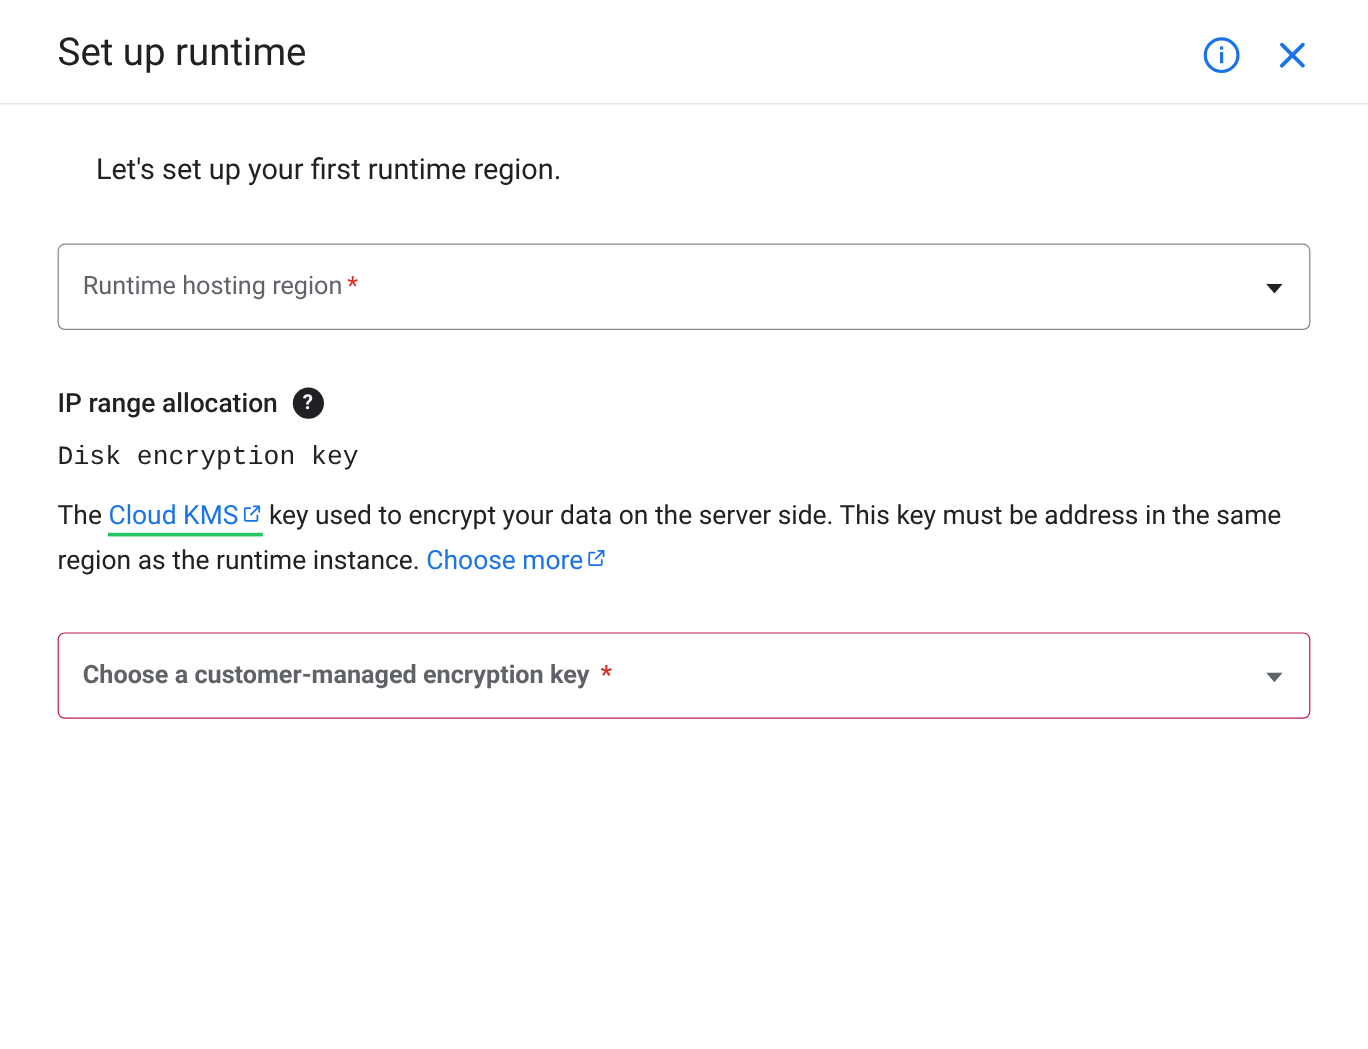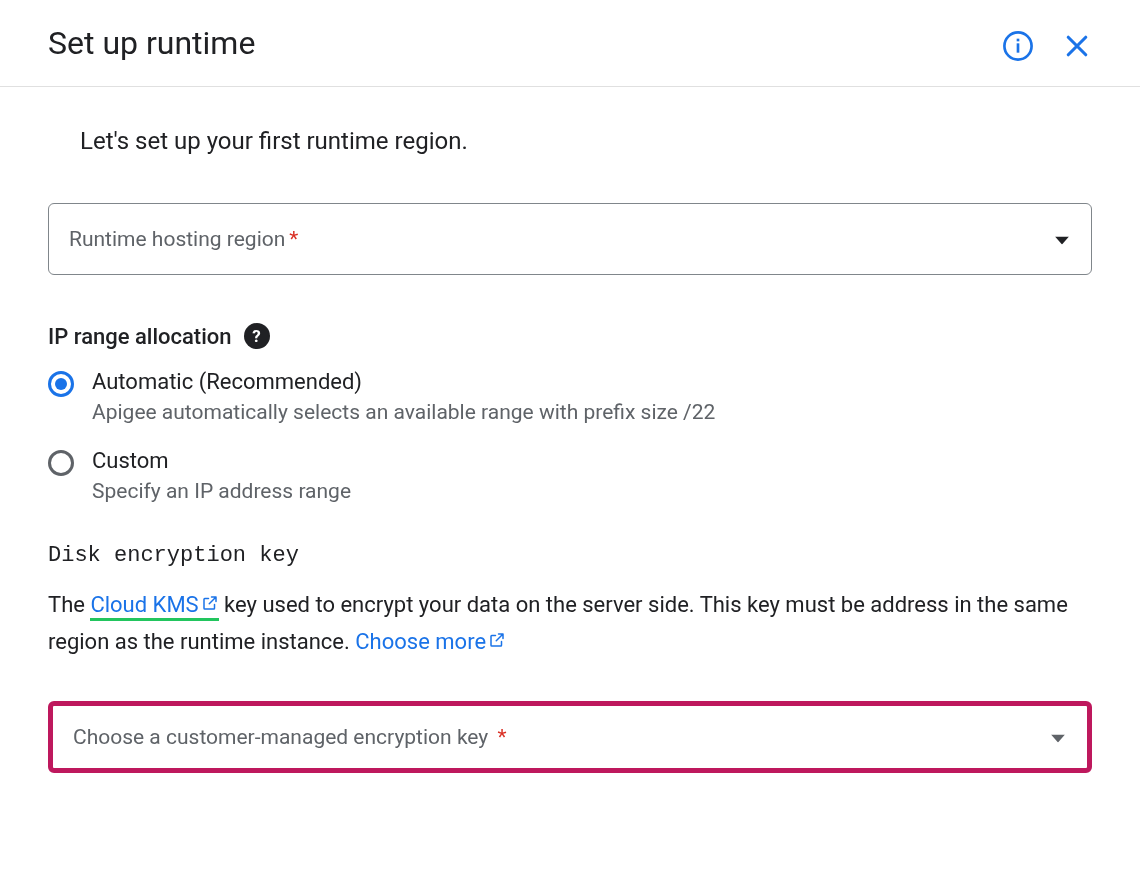--- a/index.html
+++ b/index.html
@@ -73,21 +73,22 @@
       border-radius: 6px;
       height: 72px;
       display: flex;
       align-items: center;
       padding: 6px 20px;
       cursor: pointer;
       margin-bottom: 48px;
     }
 
     .select-field.light {
-      border: 5px solid #be185d;
+      border: 1px solid #be185d;
+      font-weight: bold;
     }
 
     .select-label {
       font-size: 21px;
       color: #5f6368;
     }
 
     .required-star {
       color: #d93025;
       margin-left: 4px;
@@ -255,36 +256,20 @@
           <path d="M0 0 L7 8 L14 0 Z" fill="#202124"></path>
         </svg>
     </span>
   </div>
 
   <div class="section-heading-row">
     <span class="section-heading">IP range allocation</span>
     <span class="help-icon">?</span>
   </div>
 
-  <div class="radio-group">
-    <div class="radio-option">
-      <div class="radio-circle selected"></div>
-      <div class="radio-text">
-        <div class="radio-label">Automatic (Recommended)</div>
-        <div class="radio-description">Apigee automatically selects an available range with prefix size /22</div>
-      </div>
-    </div>
-    <div class="radio-option">
-      <div class="radio-circle unselected"></div>
-      <div class="radio-text">
-        <div class="radio-label">Custom</div>
-        <div class="radio-description">Specify an IP address range</div>
-      </div>
-    </div>
-  </div>
 
   <div class="section-heading-standalone">Disk encryption key</div>
 
   <p class="description-text">
     <span>The </span><a class="link underlined"><span>Cloud KMS</span><span class="external-icon"><svg width="18" height="18" viewBox="0 0 24 24" fill="none">
             <path d="M14 4h6v6M20 4l-9 9M18 14v5a1 1 0 0 1-1 1H5a1 1 0 0 1-1-1V7a1 1 0 0 1 1-1h5" stroke="#1a73e8" stroke-width="2" stroke-linecap="round" stroke-linejoin="round"></path>
           </svg></span></a><span> key used to encrypt your data on the server side. This key must be address in the same region as the runtime instance. </span><a class="link"><span>Choose more</span><span class="external-icon"><svg width="18" height="18" viewBox="0 0 24 24" fill="none">
             <path d="M14 4h6v6M20 4l-9 9M18 14v5a1 1 0 0 1-1 1H5a1 1 0 0 1-1-1V7a1 1 0 0 1 1-1h5" stroke="#1a73e8" stroke-width="2" stroke-linecap="round" stroke-linejoin="round"></path>
           </svg></span></a>
   </p>

